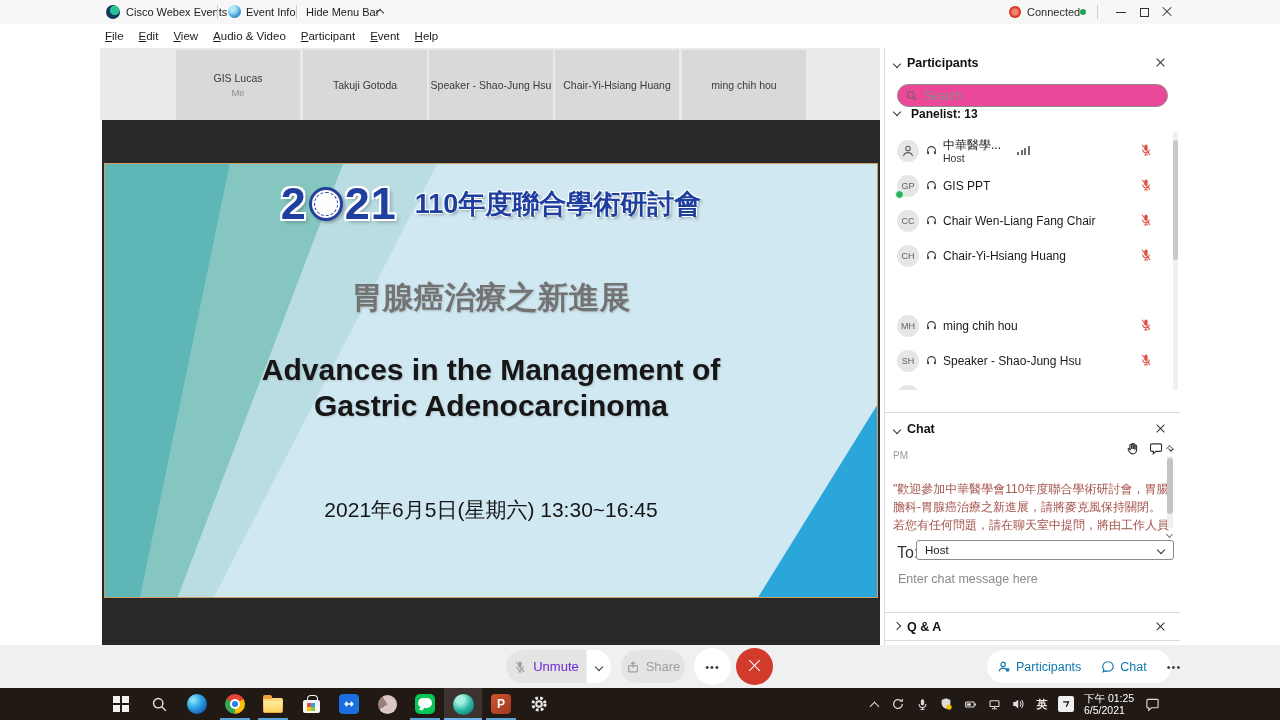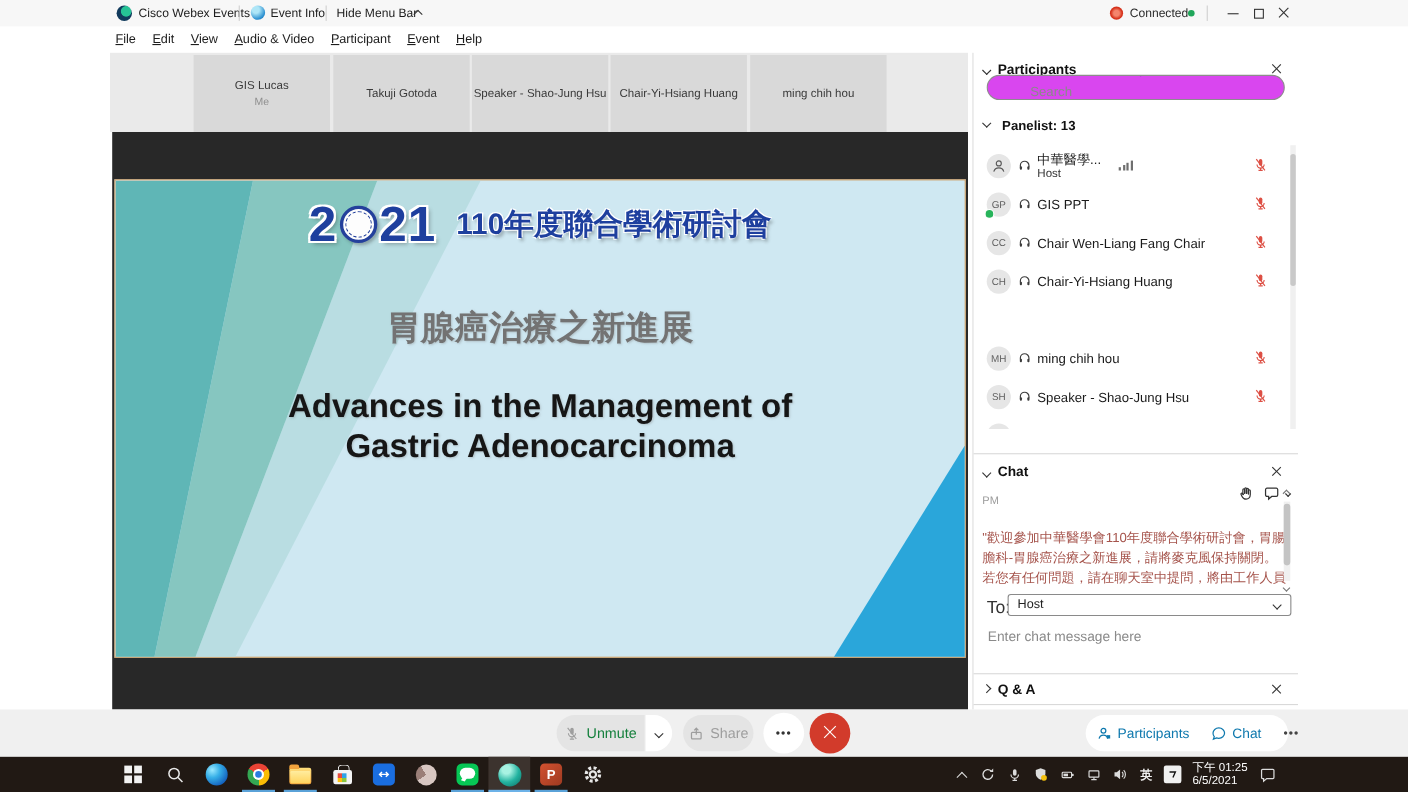--- a/index.html
+++ b/index.html
@@ -63,21 +63,21 @@
   
   .panel { position:absolute; left:884px; top:48px; width:296px; height:597px; background:#fff; border-left:1px solid #dedede; font-size:12px; color:#1a1a1a; }
   .sec-head { position:absolute; left:0; width:100%; height:20px; }
   .sec-title { position:absolute; left:22px; top:2px; font-weight:700; font-size:12.5px; color:#111; }
   .sec-chev { position:absolute; left:9px; top:7px; }
   .close-x { position:absolute; right:12px; top:2px; width:14px; height:14px; }
   .close-x i { position:absolute; left:1px; top:6px; width:11px; height:0; border-top:1.2px solid #333; transform:rotate(45deg); }
   .close-x i + i { transform:rotate(-45deg); }
   .divider { position:absolute; left:0; width:100%; height:1px; background:#d9d9d9; }
 
-  .searchbox { position:absolute; left:12px; top:20px; width:271px; height:23px; border:1px solid #8c8c8c; border-radius:12px; display:flex; align-items:center; padding-left:8px; gap:6px; background:#d946ef;flex-direction:column; }
+  .searchbox { position:absolute; left:12px; top:36px; width:271px; height:23px; border:1px solid #8c8c8c; border-radius:12px; display:flex; align-items:center; padding-left:8px; gap:6px; background:#ec4899; }
   .searchbox input { border:none; outline:none; font-size:12px; color:#333; width:200px; background:transparent; font-family:"Liberation Sans",sans-serif; }
   .searchbox input::placeholder { color:#8a8a8a; }
 
   .grp-row { position:absolute; left:0; top:66px; }
   .grp-label { position:absolute; left:26px; top:-7px; font-weight:700; font-size:12px; color:#111; white-space:nowrap; }
 
   .plist { position:absolute; left:0; top:84px; width:290px; height:258px; overflow:hidden; }
   .prow { position:absolute; left:0; width:100%; height:35px; }
   .avatar { position:absolute; left:12px; top:6px; width:22px; height:22px; border-radius:50%; background:#e6e6e6; display:flex; align-items:center; justify-content:center; font-size:9px; color:#616161; }
   .badge { position:absolute; left:-2px; bottom:-2px; width:9px; height:9px; border-radius:50%; background:#28b45b; border:1.5px solid #fff; }
@@ -105,21 +105,21 @@
   .to-label { position:absolute; left:12px; top:4px; font-size:16px; color:#333; }
   .to-select { position:absolute; left:31px; top:0; width:258px; height:20px; border:1px solid #8a8a8a; border-radius:3px; background:#fff; }
   .to-value { position:absolute; left:8px; top:3px; font-size:11.5px; color:#222; }
   .to-chev { position:absolute; right:9px; top:6px; }
   .chat-input { position:absolute; left:13px; top:524px; width:260px; border:none; outline:none; font-size:12.5px; color:#333; font-family:"Liberation Sans",sans-serif; background:transparent; }
   .chat-input::placeholder { color:#8a8a8a; }
 
   
   .ctrlbar { position:absolute; left:0; top:645px; width:1280px; height:43px; background:#f0f0f0; }
   .btn-unmute { position:absolute; left:506px; top:5px; width:80px; height:33px; background:#e4e4e4; border-radius:17px 0 0 17px; display:flex; align-items:center; justify-content:center; gap:6px; }
-  .btn-unmute span { font-size:13px; color:#15803d; }
+  .btn-unmute span { font-size:13px; color:#6d28d9; }
   .btn-unmute-chev { position:absolute; left:587px; top:5px; width:24px; height:33px; background:#fff; border-radius:0 17px 17px 0; display:flex; align-items:center; justify-content:center; }
   .btn-share { position:absolute; left:621px; top:5px; width:64px; height:33px; background:#e4e4e4; border-radius:17px; display:flex; align-items:center; justify-content:center; gap:6px; }
   .btn-share span { font-size:13px; color:#9e9e9e; }
   .btn-more { position:absolute; left:694px; top:3px; width:37px; height:37px; background:#fff; border-radius:50%; display:flex; align-items:center; justify-content:center; font-size:11px; letter-spacing:1px; color:#333; }
   .btn-end { position:absolute; left:736px; top:3px; width:37px; height:37px; background:#d23b2b; border-radius:50%; }
   .btn-end i { position:absolute; left:11px; top:17px; width:15px; height:0; border-top:1.8px solid #fff; transform:rotate(45deg); }
   .btn-end i + i { transform:rotate(-45deg); }
   .right-pill { position:absolute; left:987px; top:5px; width:184px; height:33px; background:#fff; border-radius:17px; display:flex; align-items:center; }
   .rp-seg { display:flex; align-items:center; gap:5px; padding:0 10px; font-size:12.5px; color:#0f79ae; white-space:nowrap; }
   .rp-div { width:1px; height:18px; background:#e3e3e3; }
@@ -235,20 +235,21 @@
         <span class="st-big">2</span>
         <span class="st-seal"></span>
         <span class="st-big">21</span>
         <span class="st-sub">110年度聯合學術研討會</span>
       </div>
       <div class="slide-zh">胃腺癌治療之新進展</div>
       <div class="slide-en">
         <div>Advances in the Management of</div>
         <div>Gastric Adenocarcinoma</div>
       </div>
+      <div class="slide-date">2021年6月5日(星期六) 13:30~16:45</div>
     </div>
   </div>
 
   <div class="panel">
 
     <div class="sec-head" style="top:6px">
       <span class="chev chev-down sec-chev"></span>
       <span class="sec-title">Participants</span>
       <span class="close-x">
           <i></i>

